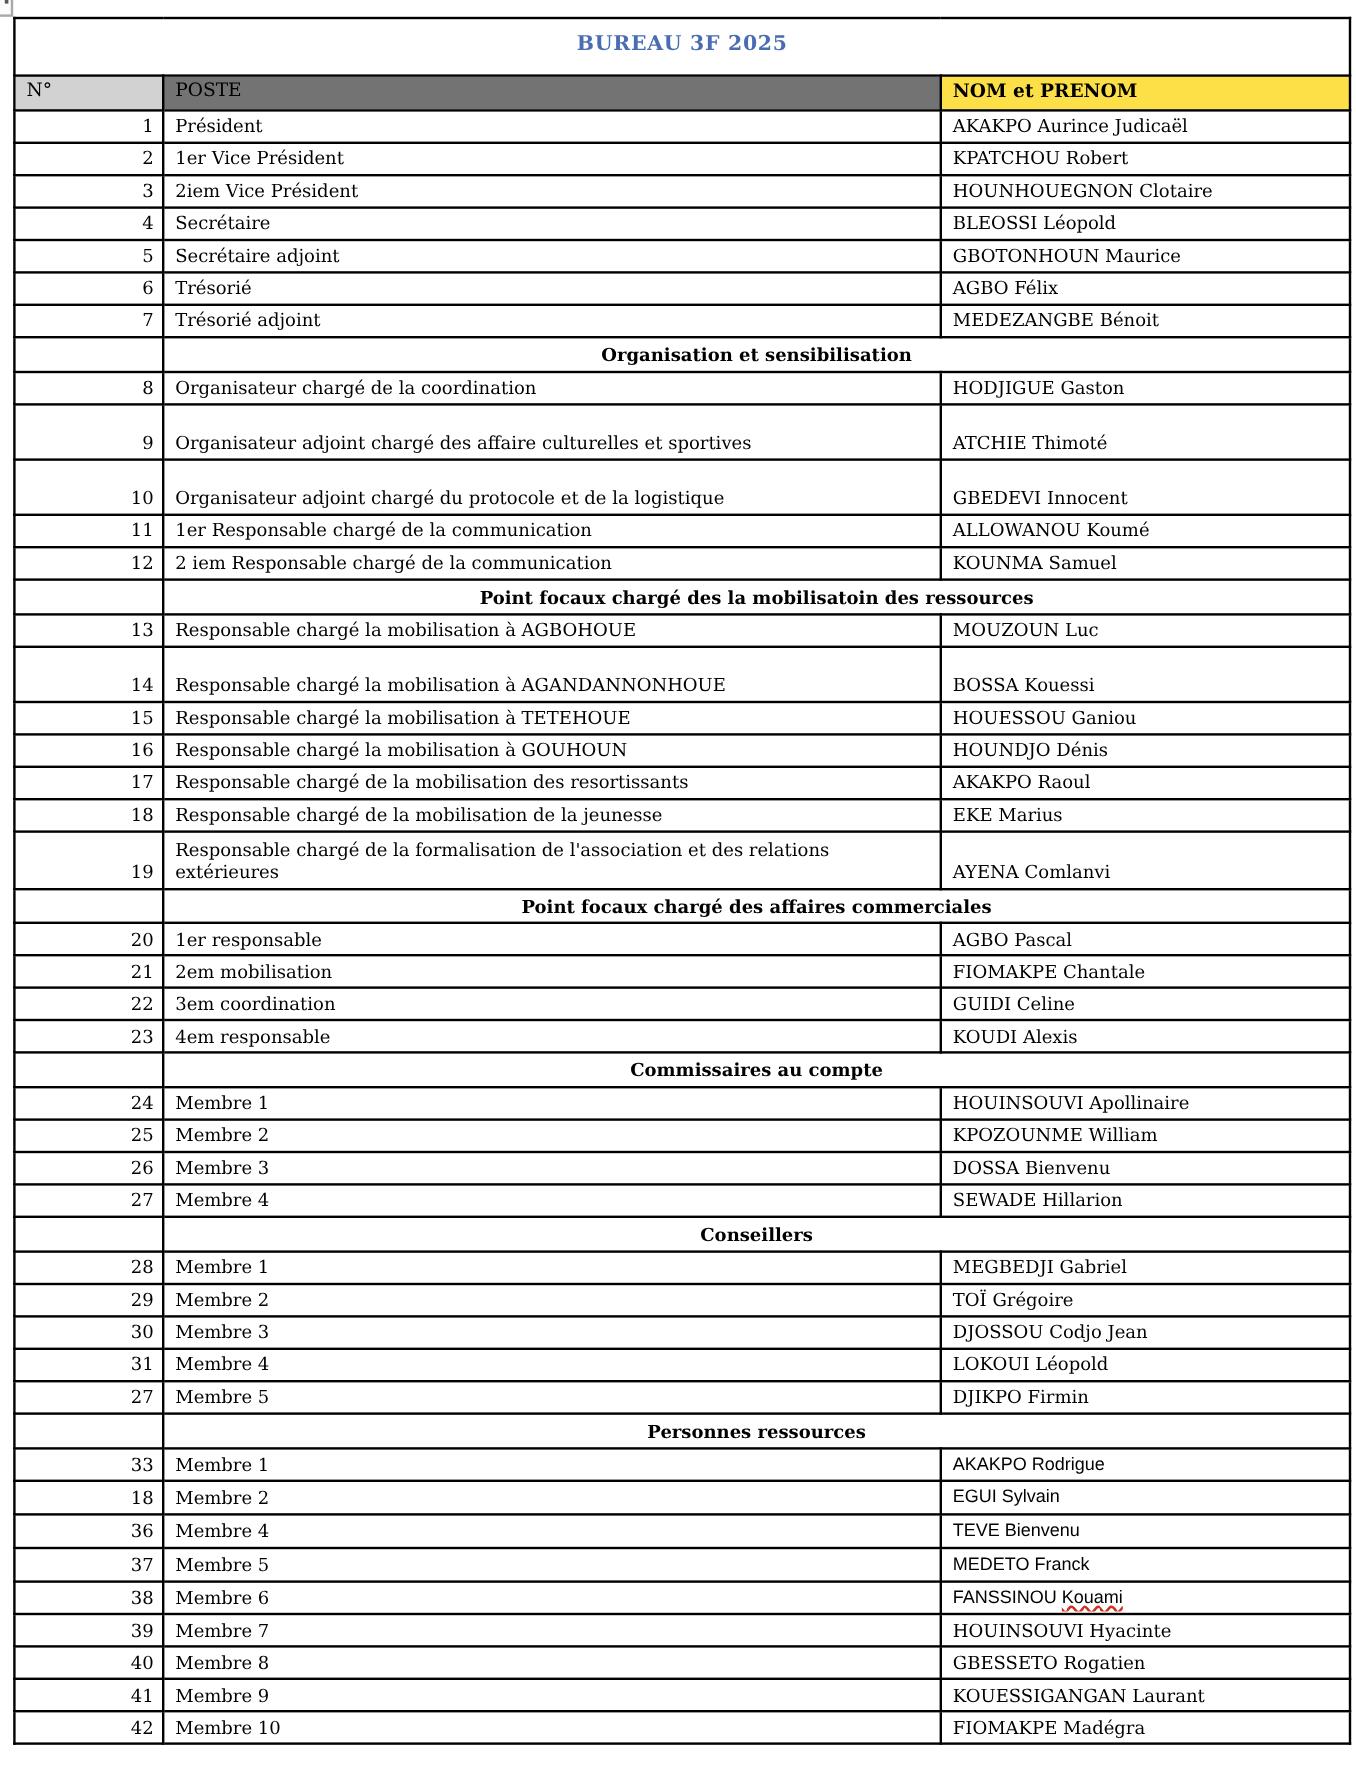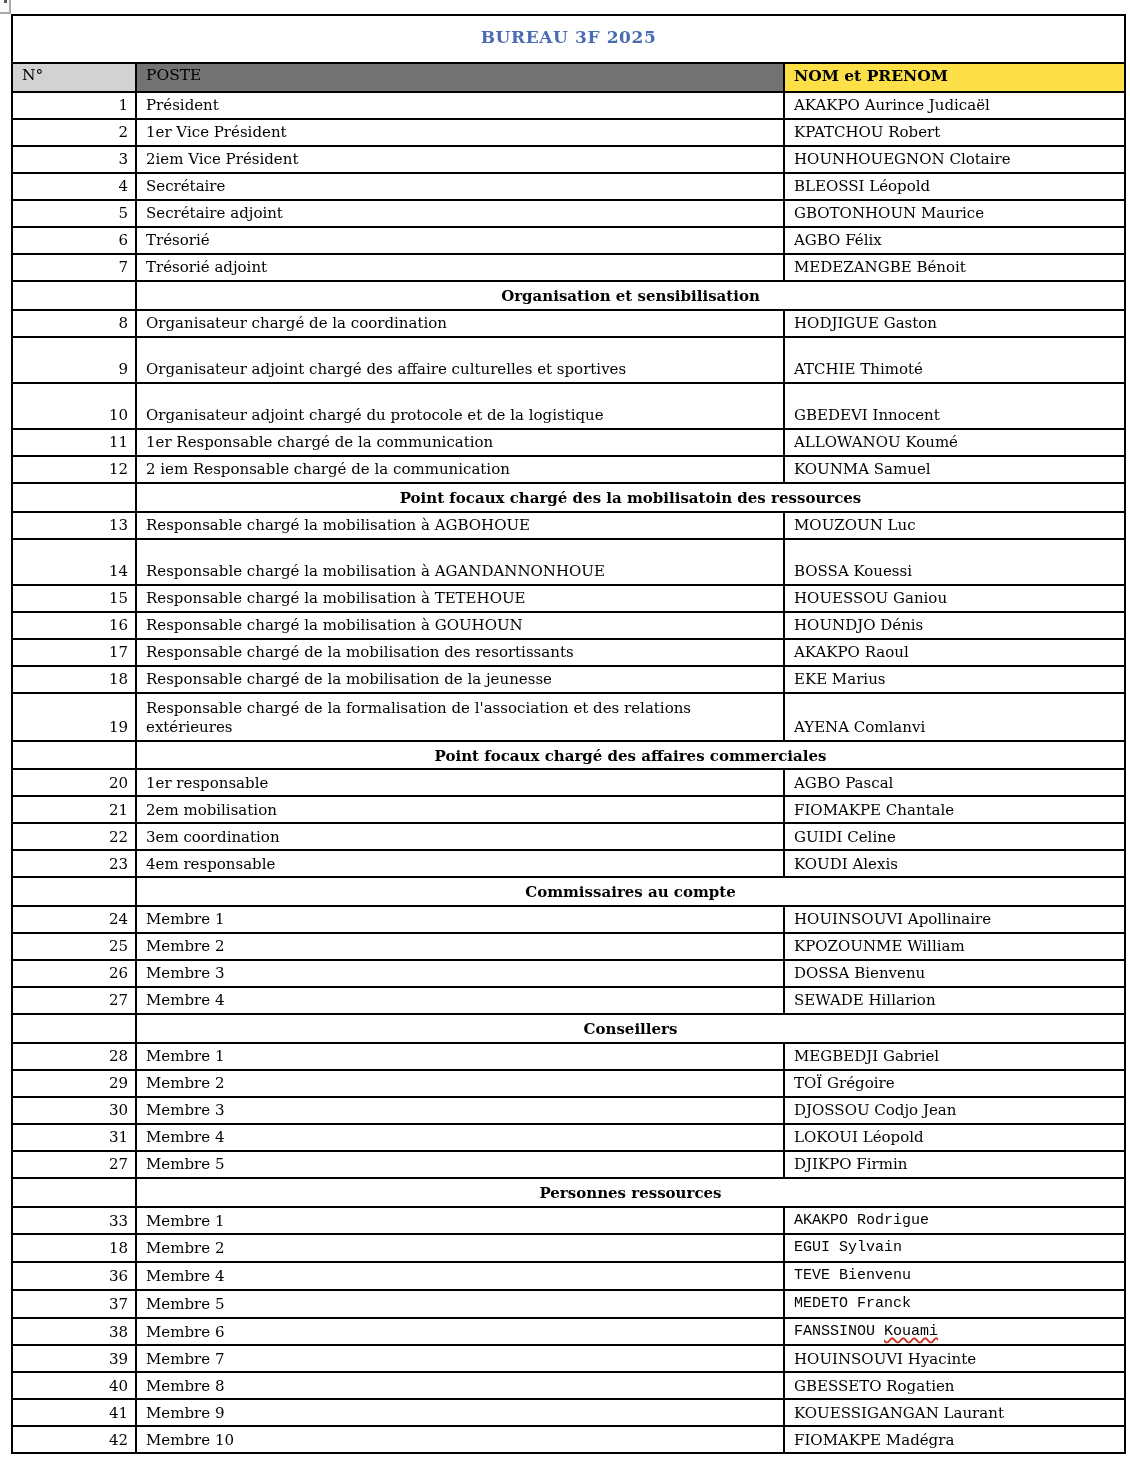--- a/index.html
+++ b/index.html
@@ -76,24 +76,25 @@
   tr.entry.twoline { height: 48px; }
   tr.section-row { height: 27px; padding-left: 44px; }
   td.num { text-align: right; padding-right: 7px; }
   td.section-label {
     text-align: center;
     font-weight: bold;
     vertical-align: middle;
     padding-top: 5px;
   }
   td.nom-alt {
-    font-family: Liberation Mono, monospace;
+    font-family: Liberation Sans, sans-serif;
     font-size: 15px;
     vertical-align: top;
     padding-top: 4px;
+    border-radius: 10px;
   }
   .squiggle {
     text-decoration-line: underline;
     text-decoration-style: wavy;
     text-decoration-thickness: 1.5px;
     text-underline-offset: 2px;
   }
 </style>
 </head>
 <body>

